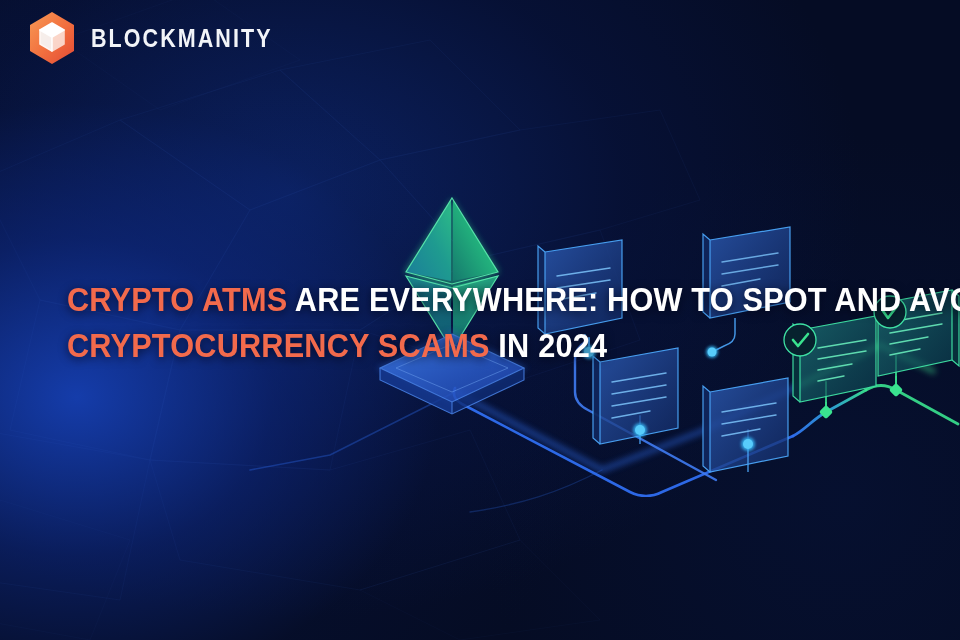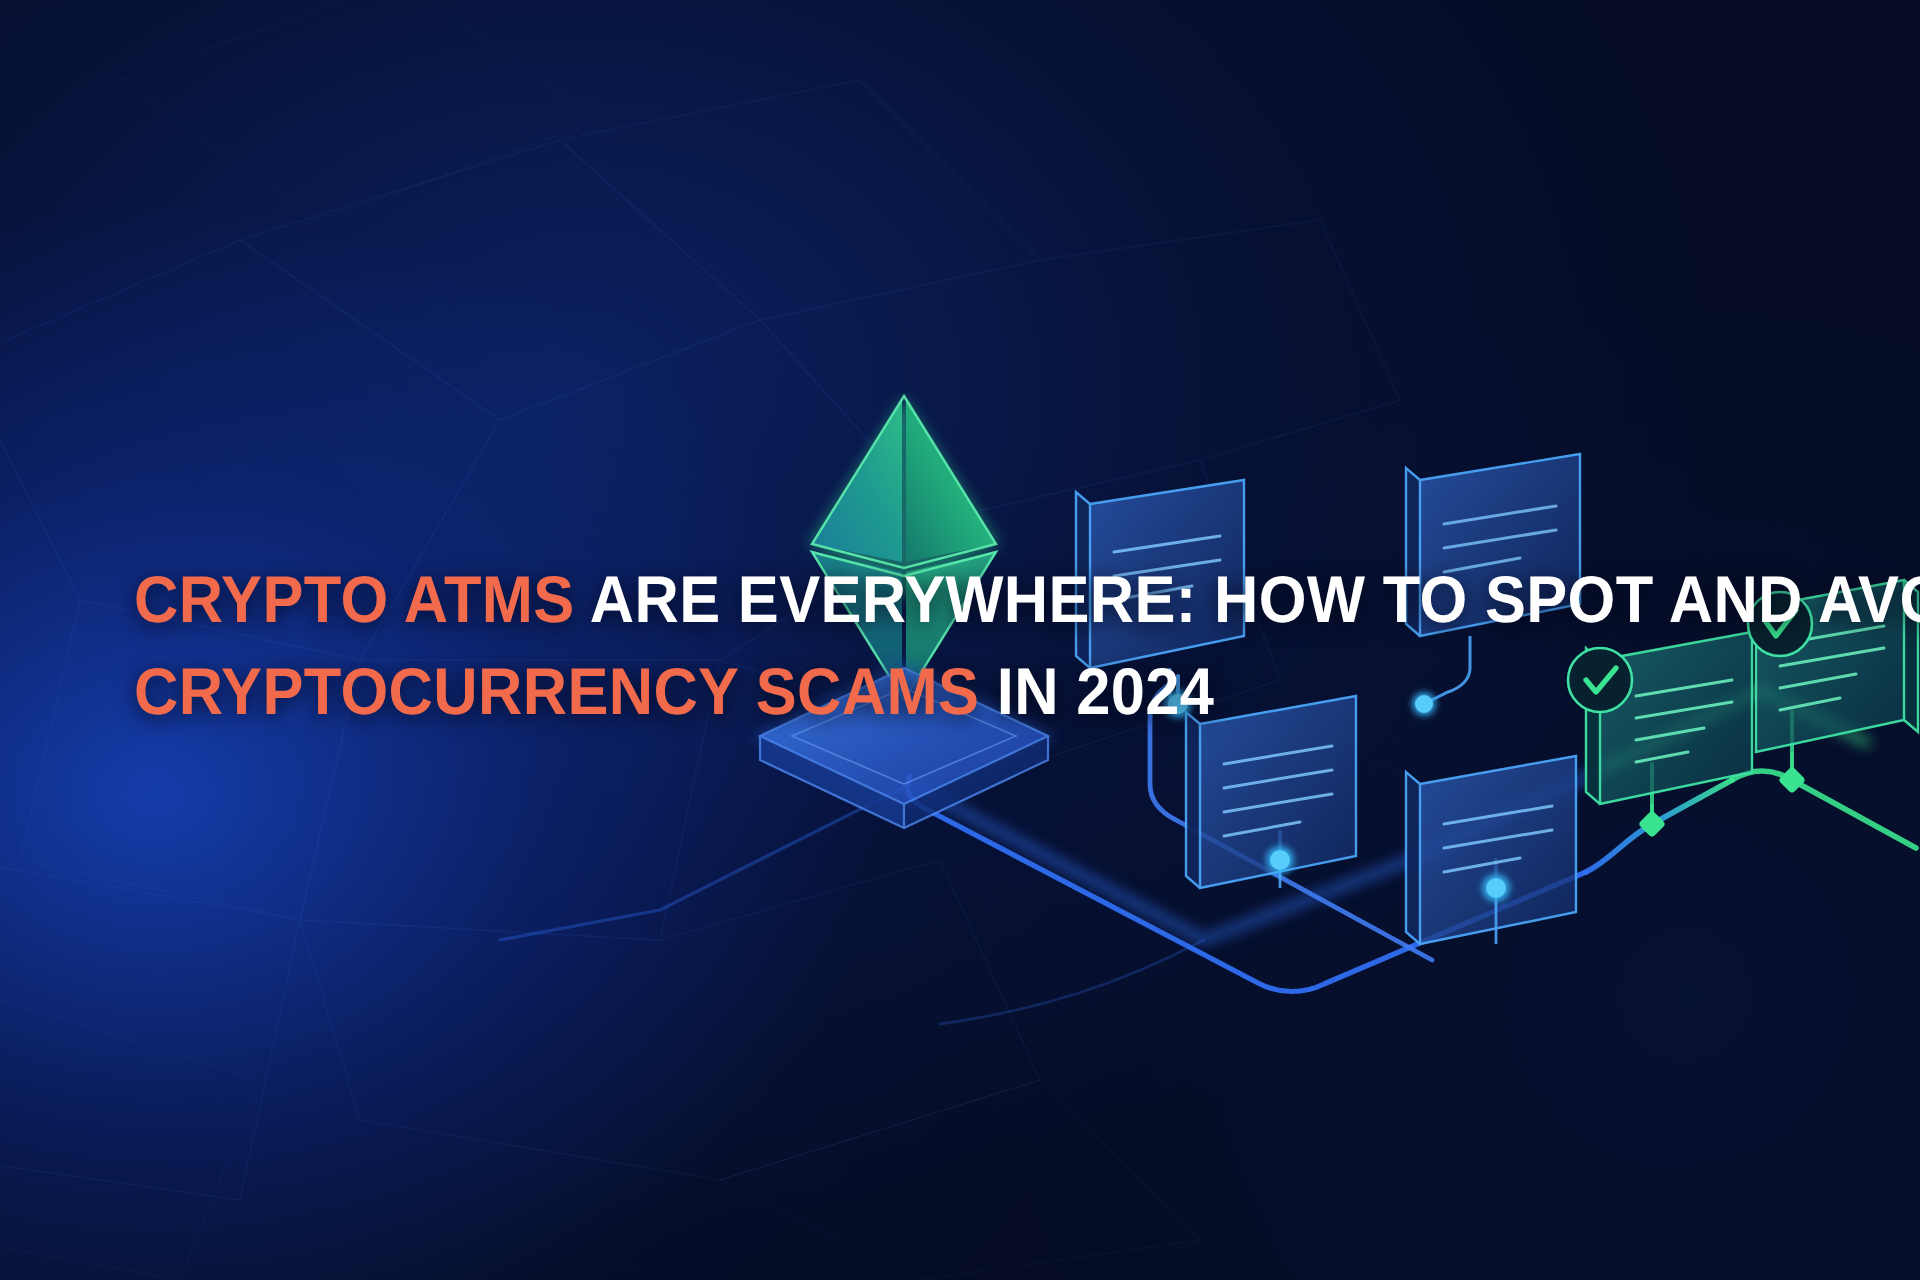--- a/index.html
+++ b/index.html
@@ -82,20 +82,40 @@
       <path d="M280 70 L430 40 L520 130 L380 160 Z"></path>
       <path d="M520 130 L660 110 L700 200 L600 230 L470 260 L380 160 Z"></path>
     </g>
     <g stroke="#4f82e8" stroke-width="0.5" fill="none" opacity="0.22">
       <path d="M60 40 L200 -10 L300 60 L160 110 Z"></path>
       <path d="M0 500 L130 540 L90 640 L-20 620 Z"></path>
       <path d="M360 590 L520 540 L600 620 L460 640 Z"></path>
     </g>
   </svg>
 
+  <div class="logo">
+    <svg class="logo-mark" viewBox="0 0 52 56" aria-hidden="true">
+      <defs>
+        <linearGradient id="hexg" x1="0" y1="0" x2="1" y2="1">
+          <stop offset="0%" stop-color="#f79a55"></stop>
+          <stop offset="52%" stop-color="#f2703f"></stop>
+          <stop offset="100%" stop-color="#e34a35"></stop>
+        </linearGradient>
+      </defs>
+      <polygon points="26,2 48,15 48,41 26,54 4,41 4,15" fill="url(#hexg)"></polygon>
+      <g stroke="#ffffff" stroke-width="1.6" fill="none" stroke-linejoin="round">
+        <polygon points="26,14 38,21 38,35 26,42 14,35 14,21" opacity="0"></polygon>
+        <path d="M26 13 L38 20 L38 34 L26 41 L14 34 L14 20 Z" fill="#ffffff" opacity="0.0"></path>
+        <path d="M26 13 L38 20 L26 27 L14 20 Z" fill="#ffffff" stroke="#ffffff"></path>
+        <path d="M14 20 L26 27 L26 41 L14 34 Z" fill="#f7f7f7" stroke="#ffffff" opacity="0.93"></path>
+        <path d="M38 20 L38 34 L26 41 L26 27 Z" fill="#ffffff" stroke="#ffffff" opacity="0.72"></path>
+      </g>
+    </svg>
+    <span class="logo-word">BLOCKMANITY</span>
+  </div>
 
   <svg class="art" viewBox="0 0 960 640" aria-hidden="true">
     <defs>
       <linearGradient id="diaL" x1="0" y1="1" x2="1" y2="0">
         <stop offset="0%" stop-color="#1b7f9e"></stop>
         <stop offset="55%" stop-color="#1f9f93"></stop>
         <stop offset="100%" stop-color="#2fc48a"></stop>
       </linearGradient>
       <linearGradient id="diaR" x1="0" y1="1" x2="1" y2="0">
         <stop offset="0%" stop-color="#157a6e"></stop>

